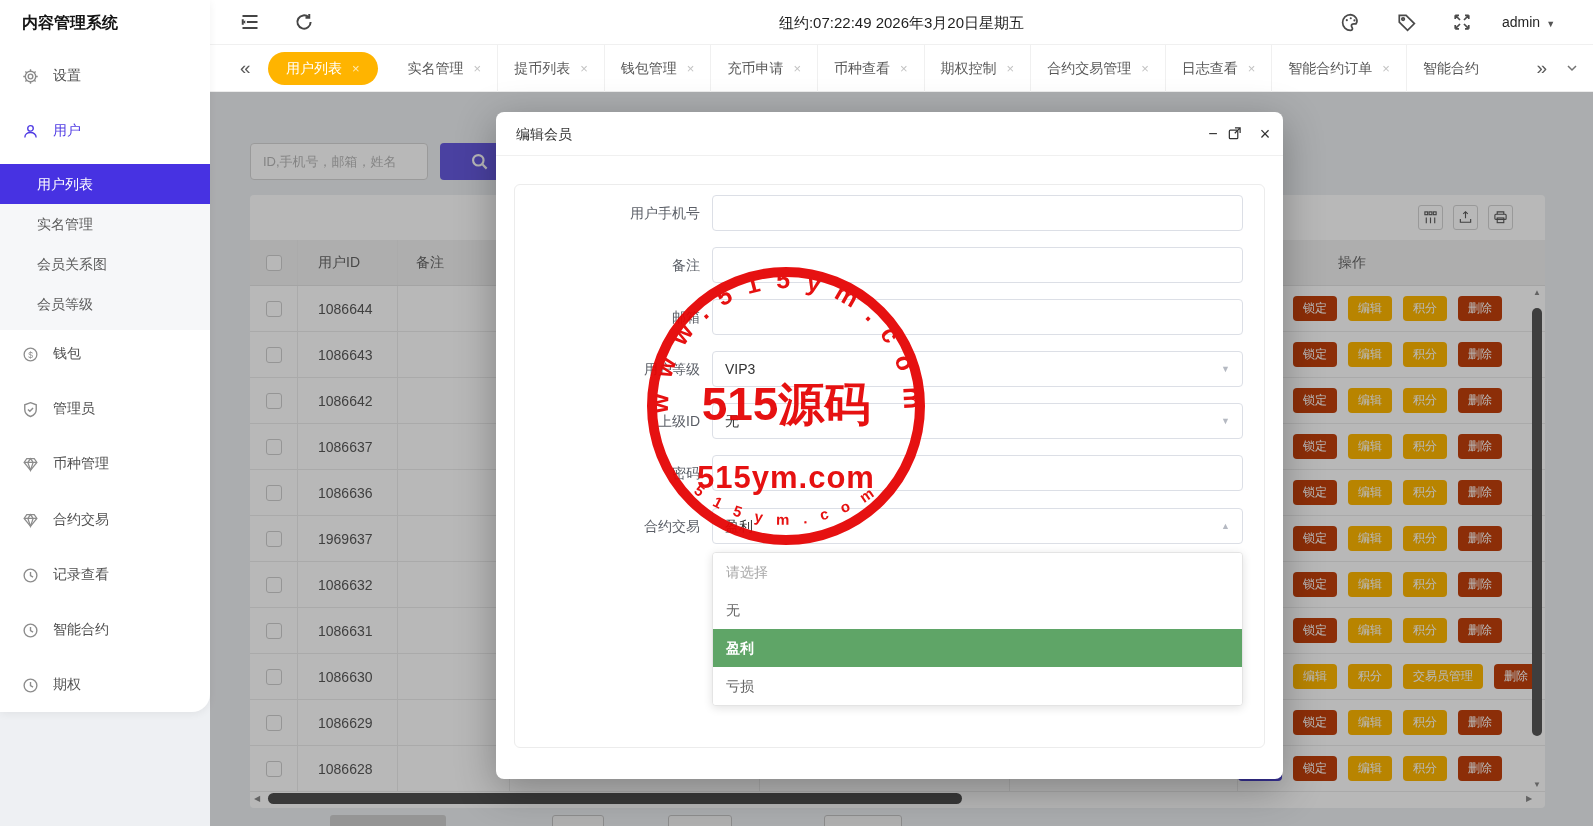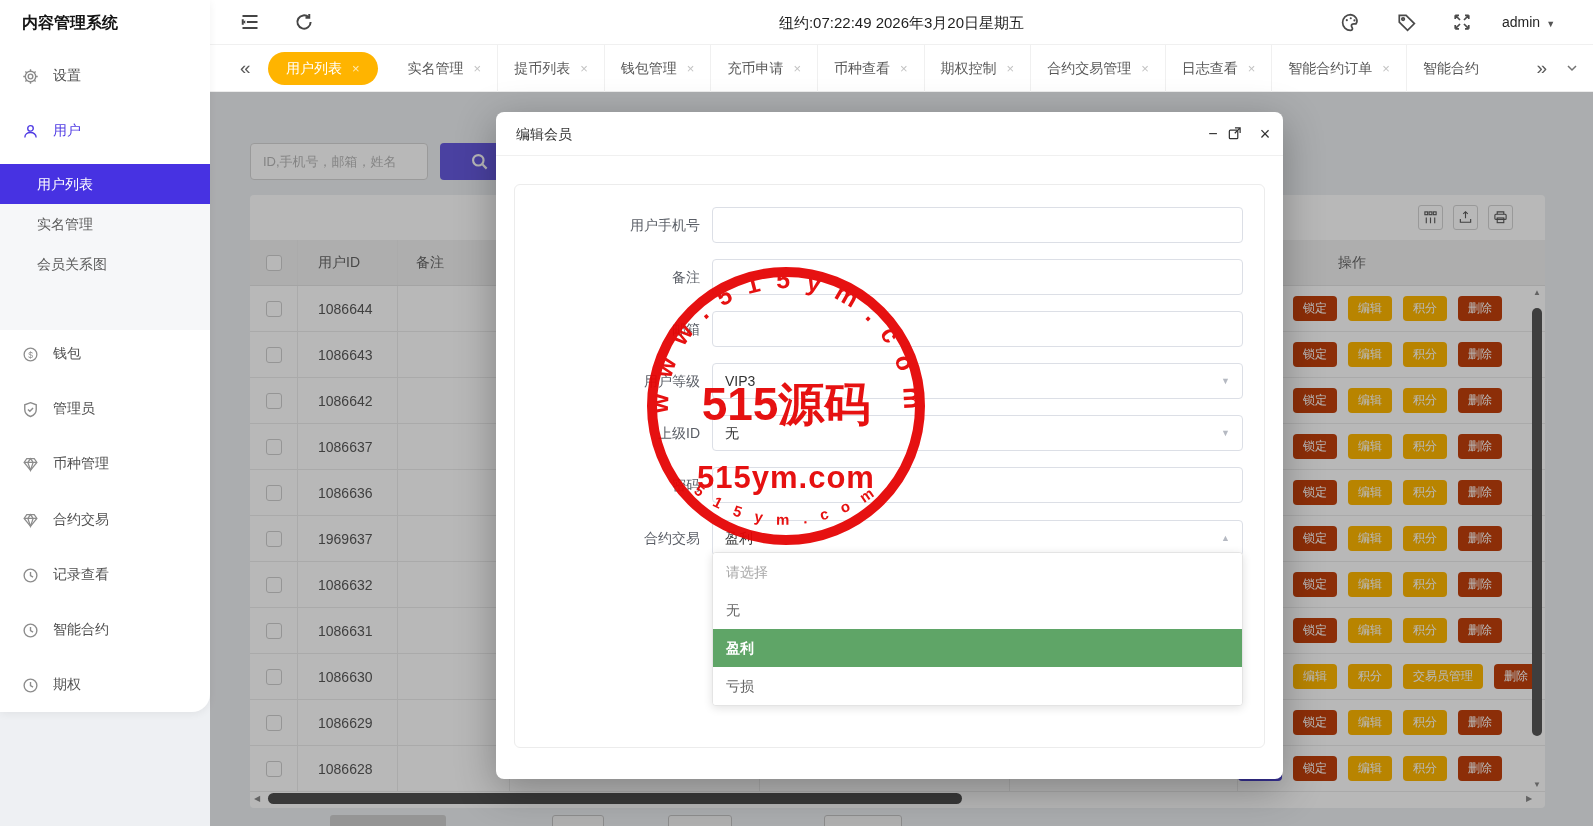--- a/index.html
+++ b/index.html
@@ -76,21 +76,21 @@
   .ghost.line { border:1px solid #c4c4c4; background:#f4f4f4; }
 
   .dim { position:absolute; left:0; top:47px; width:1383px; height:734px; background:rgba(0,0,0,.28); z-index:40; }
 
   
   .modal { position:absolute; left:496px; top:112px; width:787px; height:667px; background:#fff; border-radius:8px; box-shadow:0 10px 40px rgba(0,0,0,.3); z-index:60; }
   .m-head { position:absolute; left:0; top:0; width:100%; height:44px; border-bottom:1px solid #f0f0f0; }
   .m-title { position:absolute; left:20px; top:0; height:44px; line-height:44px; font-size:14px; color:#333; }
   .m-btn { position:absolute; top:0; height:44px; line-height:44px; color:#333; font-size:16px; cursor:pointer; text-align:center; width:24px; }
   .m-box { position:absolute; left:18px; top:72px; width:751px; height:564px; border:1px solid #ececec; border-radius:6px; }
-  .frow { position:absolute; left:0; width:787px; height:36px;margin-top:12px; }
+  .frow { position:absolute; left:0; width:787px; height:36px; }
   .flabel { position:absolute; left:560px; width:140px; right:auto; text-align:right; line-height:36px; font-size:14px; color:#5a5e66; left:60px; width:144px; transform:none; }
   .flabel { left:60px; width:144px; }
   .finput { position:absolute; left:216px; width:531px; height:36px; border:1px solid #dcdfe6; border-radius:4px; background:#fff; font-size:14px; color:#333; padding:0 12px; outline:none; font-family:inherit; }
   .fsel { position:absolute; left:216px; width:531px; height:36px; border:1px solid #dcdfe6; border-radius:4px; background:#fff; font-size:14px; color:#333; line-height:34px; padding:0 12px; cursor:pointer; }
   .fsel .sarr { position:absolute; right:12px; top:0; font-size:9px; color:#b5b9c2; }
   .ddown { position:absolute; left:216px; top:440px; width:531px; height:154px; background:#fff; border:1px solid #e4e4e4; border-radius:4px; box-shadow:0 2px 10px rgba(0,0,0,.12); z-index:5; overflow:hidden; }
   .opt { height:38px; line-height:38px; padding-left:13px; font-size:14px; color:#666; cursor:pointer; background:#fff; }
   .opt.ph { color:#a8a8a8; }
   .opt.sel { background:#5fa567; color:#fff; font-weight:bold; }
 
@@ -161,20 +161,21 @@
             <path d="M2.7 13.6c0-2.9 2.4-4.6 5.3-4.6s5.3 1.7 5.3 4.6"></path>
           </svg>
         </span>
       <span>用户</span>
     </div>
 
     <div class="submenu">
       <div class="subitem active">用户列表</div>
       <div class="subitem">实名管理</div>
       <div class="subitem">会员关系图</div>
+      <div class="subitem">会员等级</div>
     </div>
 
     <div class="snav" style="top:335px;">
       <span class="sic">
           <svg class="ic" width="17" height="17" viewBox="0 0 16 16" fill="none" stroke="currentColor" stroke-width="1.2">
             <circle cx="8" cy="8" r="6"></circle>
             <text x="8" y="11" text-anchor="middle" font-size="8" fill="currentColor" stroke="none">$</text>
           </svg>
         </span>
       <span>钱包</span>

